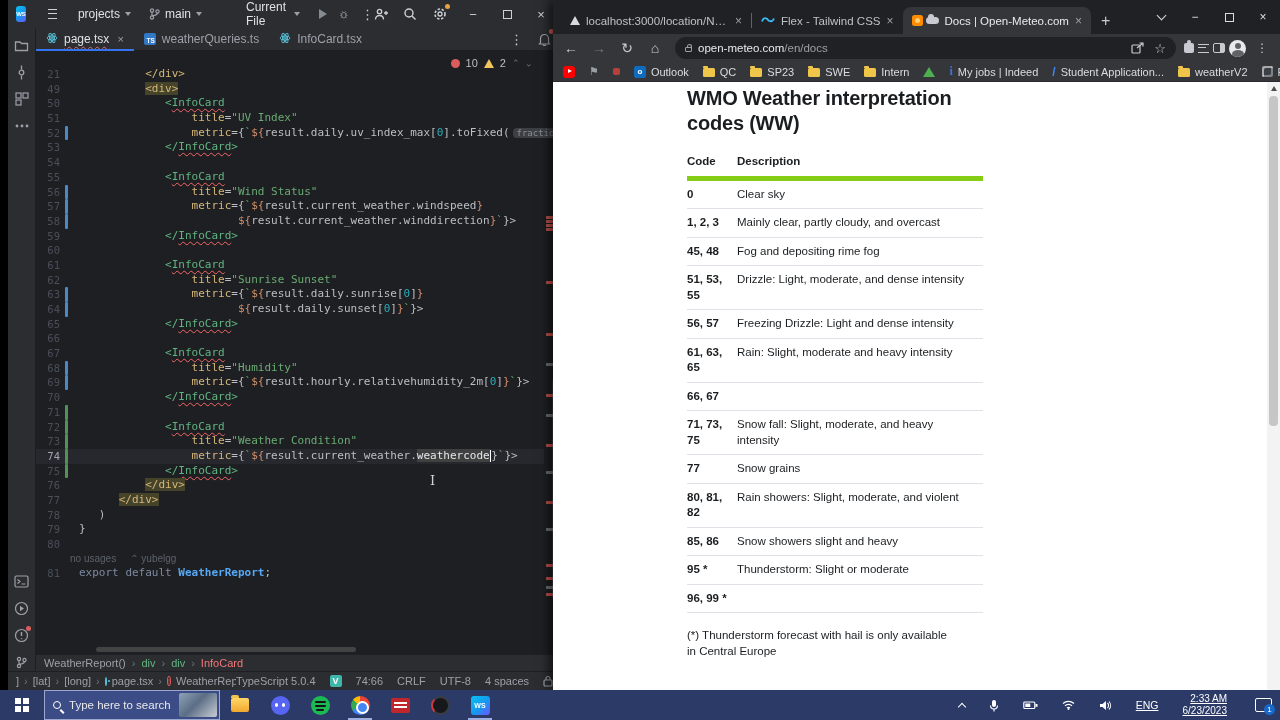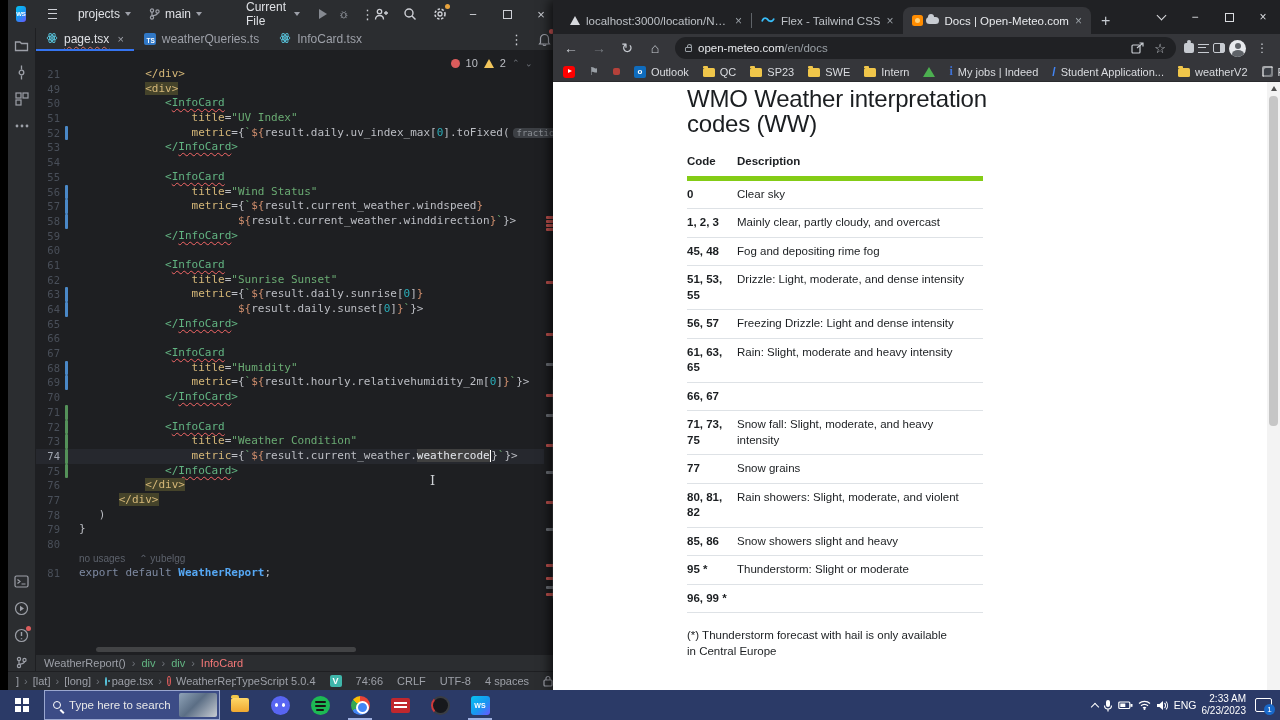--- a/index.html
+++ b/index.html
@@ -52,21 +52,21 @@
   .cl .bar { position:absolute; left:29px; top:0; bottom:0; width:3px; border-radius:1px; }
   .bar.blue { background:#4a88c7; } .bar.green { background:#549159; }
   .tk-p { color:#bcbec4; } .tk-t { color:#d5b778; } .tk-a { color:#d5b778; }
   .tk-c { color:#62b482; } .tk-s { color:#6aab73; } .tk-x { color:#cf8e6d; }
   .tk-num { color:#2aacb8; } .tk-k { color:#7e8aa2; } .tk-f { color:#56a8f5; font-weight:bold; }
   .tk-hl { background:#45432a; }
   .tk-err { text-decoration:underline wavy #f56767; text-decoration-thickness:1px; text-underline-offset:2px; }
   .tk-sel { background:#404040; color:#e3e6eb; }
   .tk-caret { display:inline-block; width:1.5px; height:12px; background:#ffffff; vertical-align:middle; }
   .tk-hint { background:#3c3f44; color:#8a8e94; border-radius:4px; padding:0 4px; font-size:9px; margin:0 3px; }
-  .lens-row { color:#5c616b; font-family:"Liberation Sans", sans-serif; font-size:10px; padding-left:43px; }
+  .lens-row { color:#5c616b; font-family:"Liberation Sans", sans-serif; font-size:10px; padding-left:34px; }
   .lens-author { margin-left:14px; }
 
   .inspect { position:absolute; right:28px; top:6px; display:flex; align-items:center; gap:6px;
              font-size:11px; color:#bcbec4; font-family:"Liberation Sans", sans-serif; }
   .err-dot { width:9px; height:9px; border-radius:50%; background:#db5c5c; display:inline-block; }
   .warn-tri { width:0; height:0; border-left:5px solid transparent; border-right:5px solid transparent;
               border-bottom:9px solid #f2c55c; display:inline-block; }
   .insp-chev { color:#6f737a; font-size:9px; }
 
   .stripe { position:absolute; right:0; top:0; bottom:0; width:17px; }
@@ -144,21 +144,21 @@
   .fav-om { width:11px; height:11px; background:#ff8c00; border-radius:2.5px; position:relative; }
   .fav-om::after { content:""; position:absolute; left:3px; top:3px; width:5px; height:5px; border-radius:50%; background:#ffd27a; }
   .fav-cloud { width:13px; height:7px; background:#c8ccd2; border-radius:6px; position:relative; margin-left:-3px; }
   .fav-cloud::before { content:""; position:absolute; left:2.5px; top:-3.5px; width:6px; height:6px; border-radius:50%; background:#c8ccd2; }
 
   .bcontent { position:absolute; left:0; top:82px; right:0; bottom:0; background:#fff; }
   .bscroll { position:absolute; right:0; top:0; bottom:0; width:13px; background:#f3f3f3; }
   .bscroll .up { position:absolute; top:4px; left:3.5px; width:0; height:0; border-left:3px solid transparent; border-right:3px solid transparent; border-bottom:5px solid #505050; }
   .bscroll .th { position:absolute; left:2px; top:14px; width:9px; height:330px; background:#c6c6c6; border-radius:4px; }
   .wmo { position:absolute; left:134px; top:4px; width:300px; color:#1b1e21; }
-  .wmo h1 { font-size:24px; line-height:25px; font-weight:400; letter-spacing:-0.2px; }
+  .wmo h1 { font-size:20px; line-height:25px; font-weight:700; letter-spacing:-0.2px; }
   .wmo-table { margin-top:12px; width:296px; font-size:11.5px; }
   .trow { display:flex; border-bottom:1px solid #dee2e6; padding:6px 0; line-height:15.5px; }
   .trow.head { border-bottom:5px solid #84cc16; font-weight:bold; }
   .td-code { width:50px; font-weight:bold; flex:none; padding-right:8px; }
   .td-desc { width:238px; }
   .footnote { margin-top:14px; width:270px; font-size:11.5px; line-height:16px; }
 
   
   .taskbar { position:absolute; left:0; top:690px; width:1280px; height:30px; background:#2b3a67; display:flex; align-items:stretch; color:#fff; }
   .start { width:44px; display:flex; align-items:center; justify-content:center; }
@@ -179,21 +179,21 @@
   .app-discord::after { content:""; position:absolute; left:4px; top:7px; width:3.5px; height:4px; border-radius:50%; background:#fff; box-shadow:7px 0 0 #fff; }
   .app-spotify { width:19px; height:19px; border-radius:50%; background:#1db954; position:relative; overflow:hidden; }
   .app-spotify::before { content:""; position:absolute; left:4px; top:5px; width:11px; height:2px; background:#191414; border-radius:2px; box-shadow:0 4px 0 #191414; }
   .app-spotify::after { content:""; position:absolute; left:5px; top:13px; width:8px; height:2px; background:#191414; border-radius:2px; }
   .app-chrome { width:19px; height:19px; border-radius:50%; background:conic-gradient(#ea4335 0 33%, #4285f4 33% 66%, #34a853 66% 85%, #fbbc05 85% 100%); position:relative; }
   .app-chrome::after { content:""; position:absolute; left:5px; top:5px; width:9px; height:9px; border-radius:50%; background:#4285f4; border:2px solid #fff; }
   .app-voice { width:19px; height:15px; background:#c0272d; border-radius:2px; position:relative; }
   .app-voice::after { content:""; position:absolute; left:3px; top:4px; right:3px; height:2px; background:#fff; box-shadow:0 4px 0 #fff; }
   .app-dark { width:19px; height:19px; border-radius:50%; background:#17181c; border:2px solid #3a3d44; border-left-color:#d03a3a; }
   .app-ws { width:19px; height:19px; border-radius:3px; background:linear-gradient(135deg,#07c3f2,#1797f0 55%,#6b57ff); color:#fff; font-size:7px; font-weight:bold; display:flex; align-items:center; justify-content:center; }
-  .tray { margin-left:auto; display:flex; align-items:center; gap:5px; padding-right:8px; font-size:10.5px; }
+  .tray { margin-left:auto; display:flex; align-items:center; gap:24px; padding-right:8px; font-size:10.5px;text-decoration:underline; }
   .tray svg { display:block; }
   .clock { text-align:right; font-size:10px; line-height:12px; }
   .notif { width:17px; height:14px; border:1.4px solid #fff; border-radius:2px; position:relative; margin-left:4px; }
   .notif .b { position:absolute; right:-4px; bottom:-4px; width:11px; height:11px; border-radius:50%; background:#1868c9; color:#fff; font-size:8px; text-align:center; line-height:11px; }
   .chev-up { width:6px; height:6px; border-left:1.6px solid #fff; border-top:1.6px solid #fff; transform:rotate(45deg); margin-top:3px; }
 </style>
 </head>
 <body>
 
 <div class="screen">

